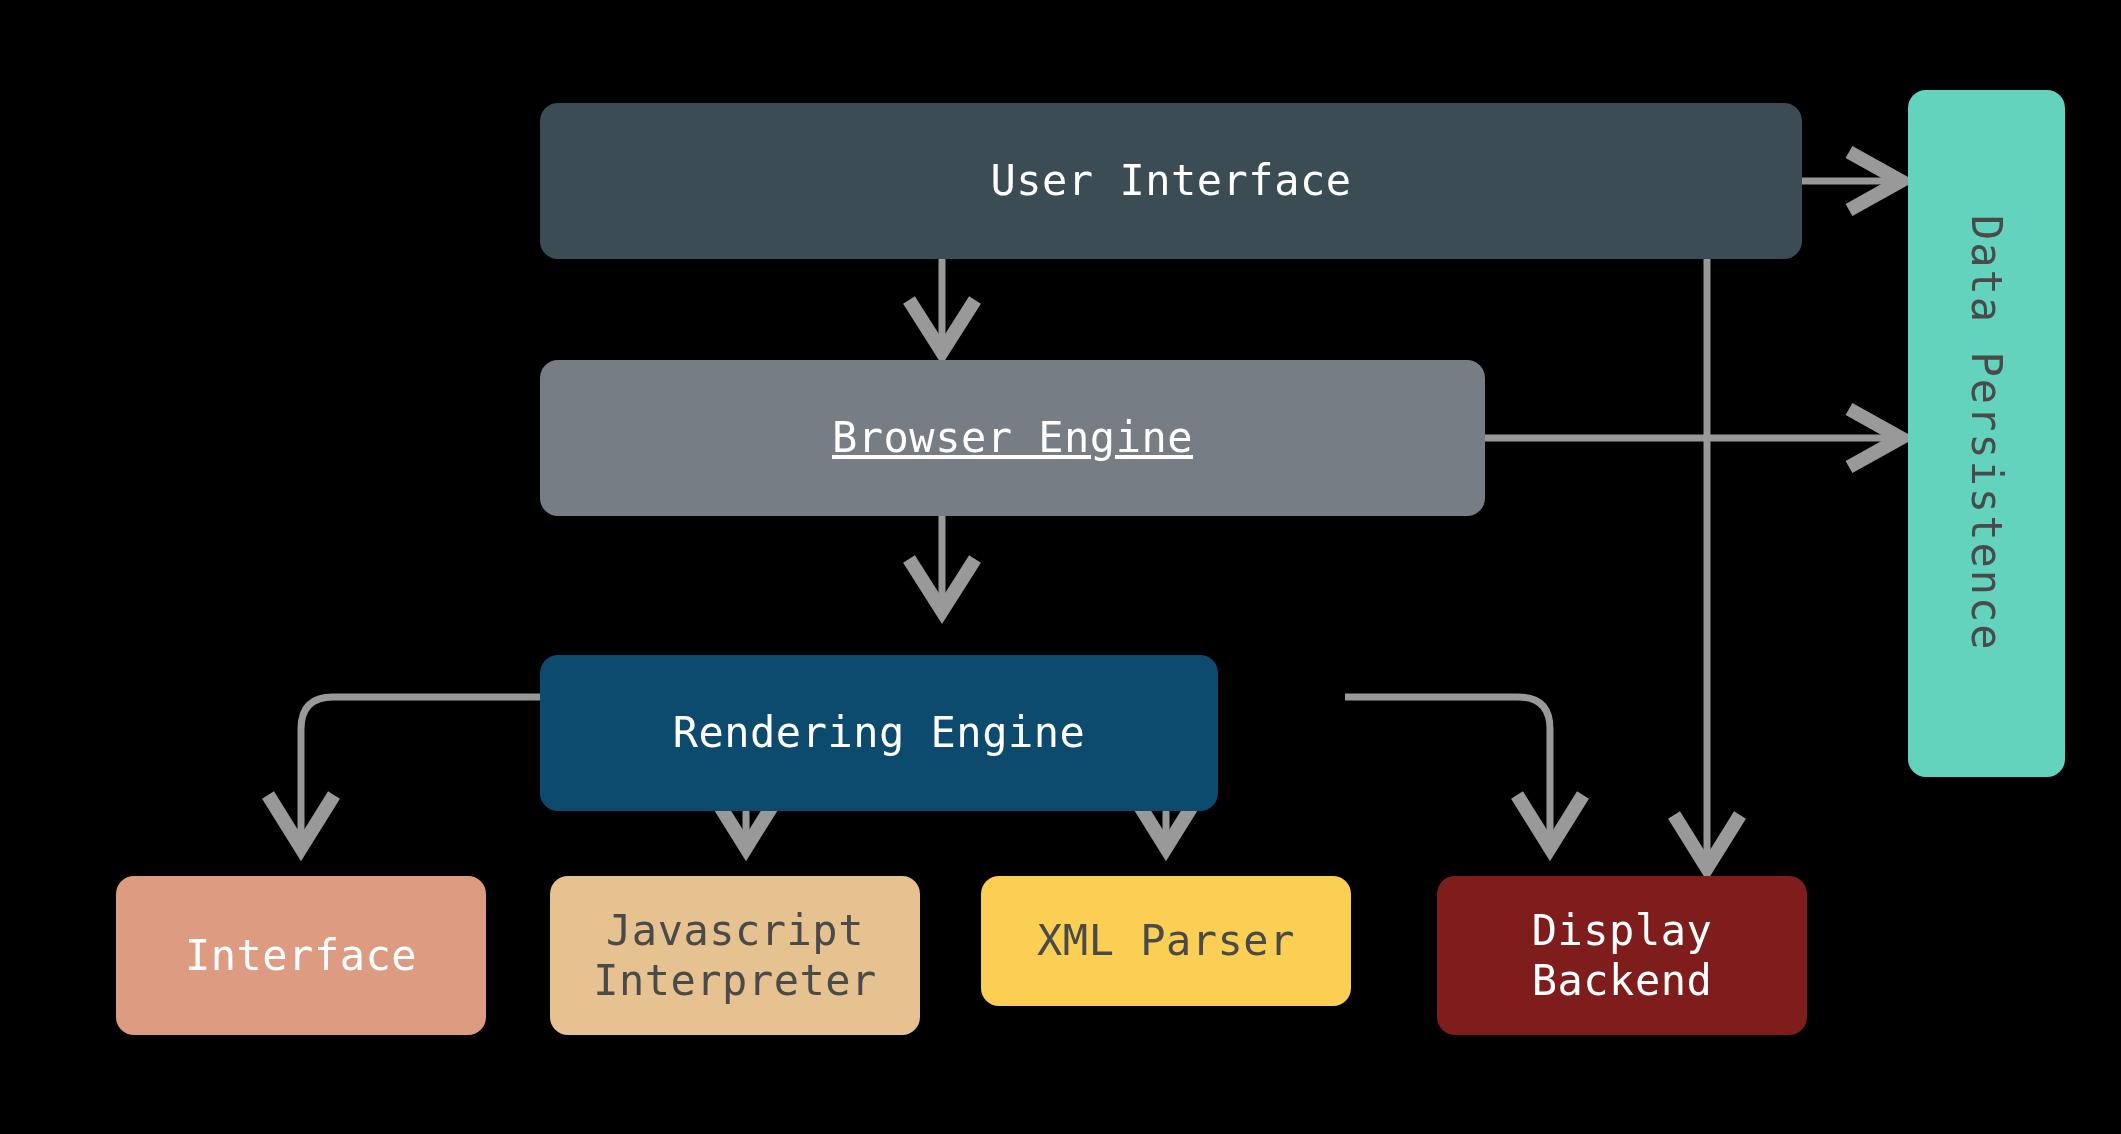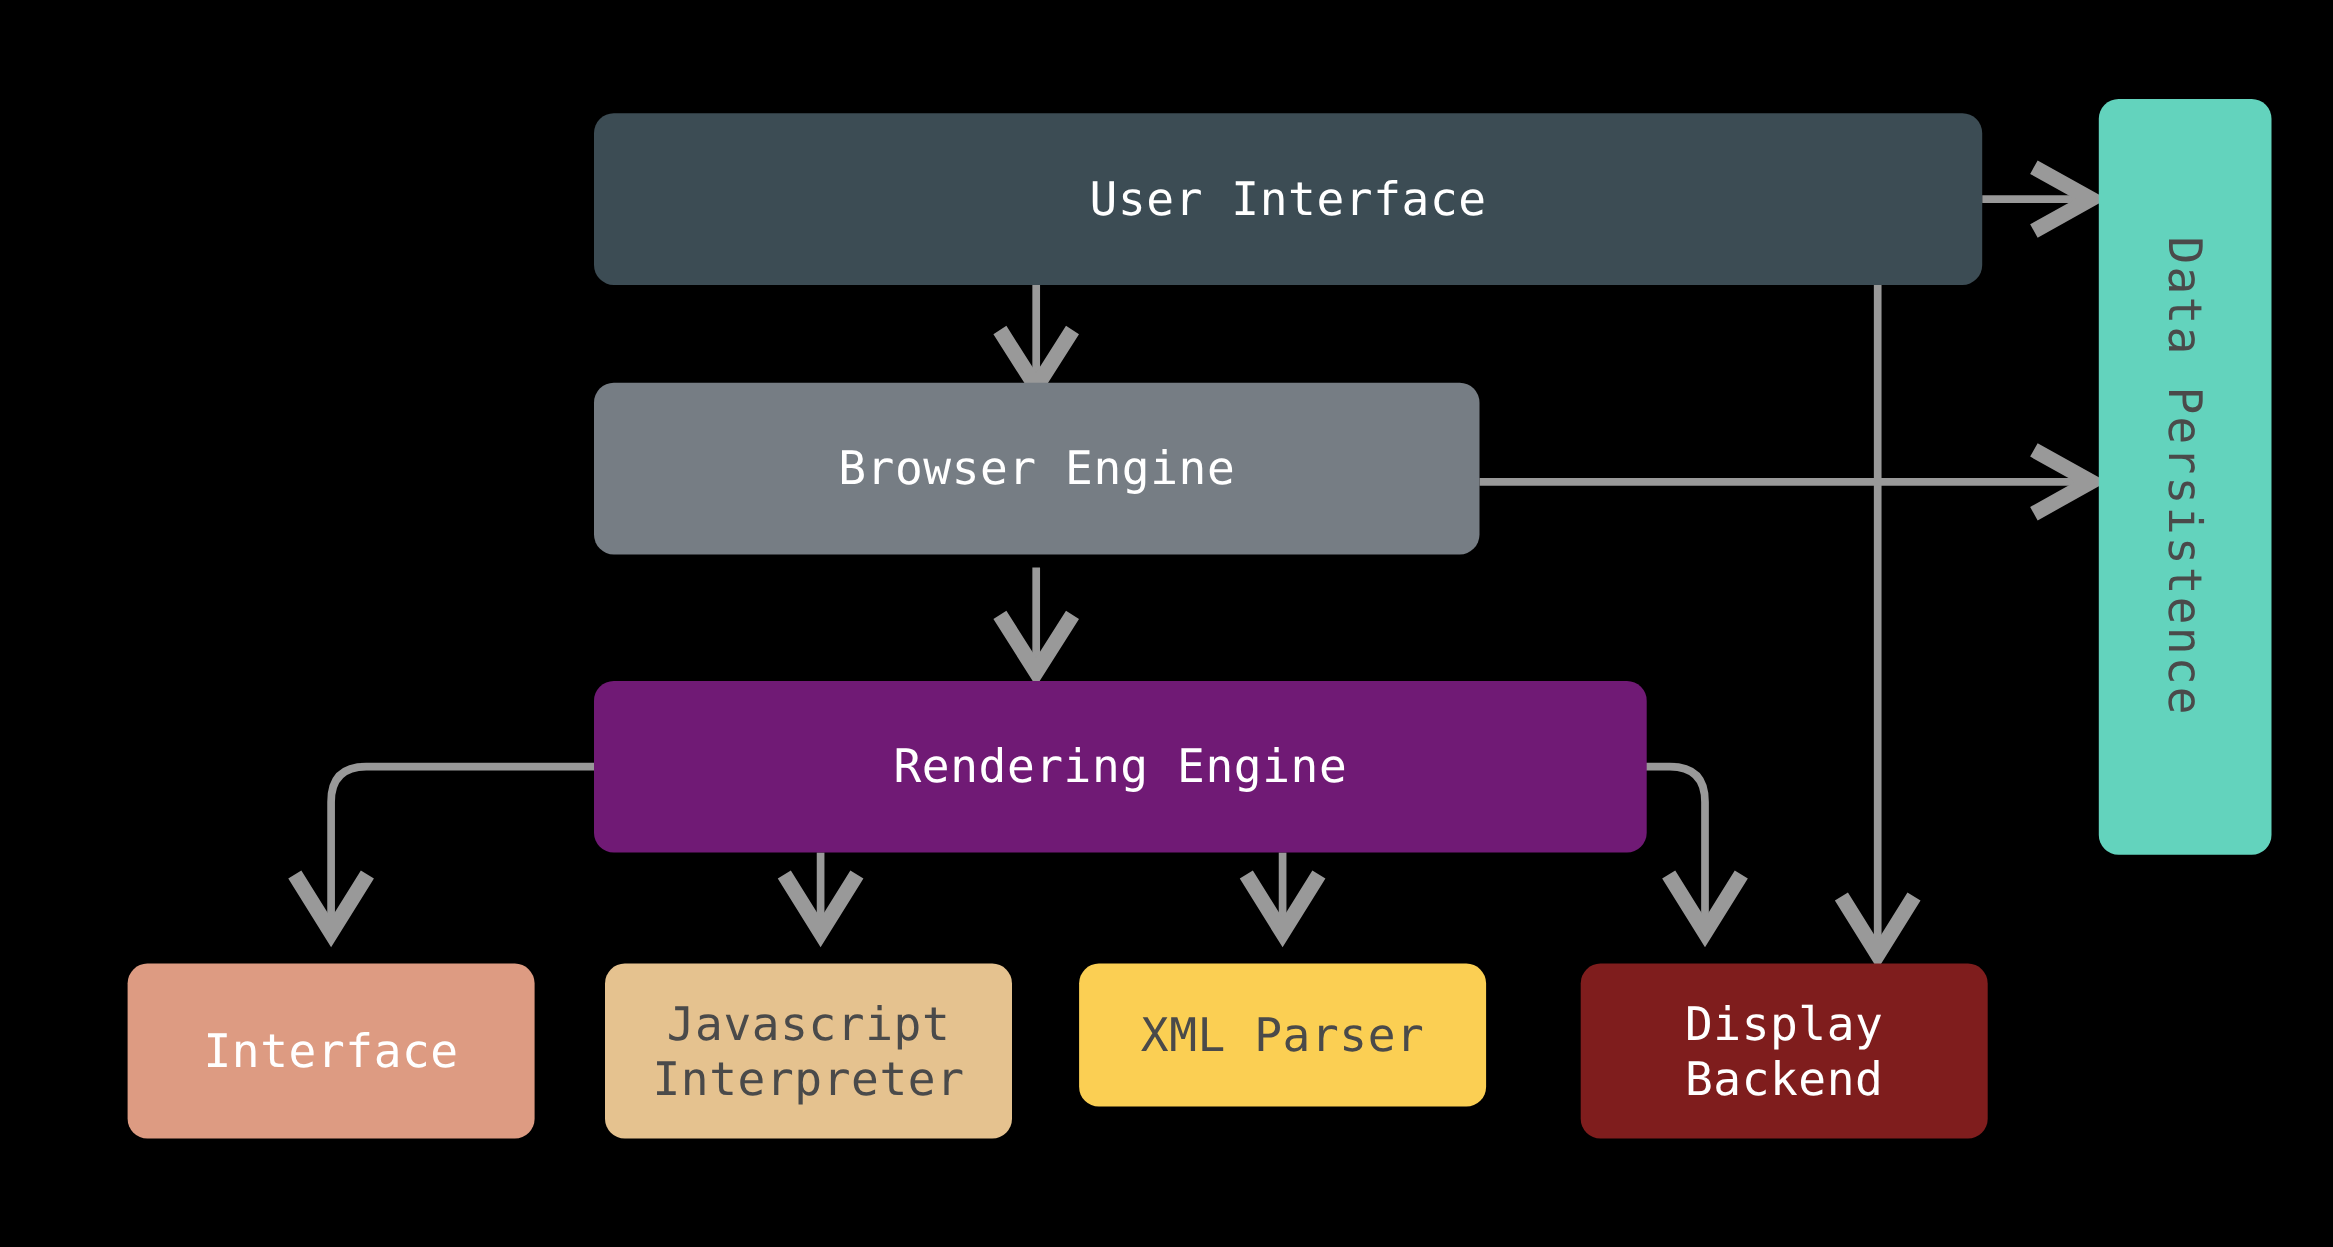--- a/index.html
+++ b/index.html
@@ -100,25 +100,25 @@
     <g>
       <path d="M 1302 697 L 1475 697 Q 1507 697 1507 729 L 1507 836" fill="none" stroke="#999999" stroke-width="7" stroke-linecap="butt"></path>
       <path d="M 1474 795 L 1507 848 L 1540 795" fill="none" stroke="#999999" stroke-width="14" stroke-linecap="butt" stroke-linejoin="miter"></path>
     </g>
   </svg>
 
   <div class="node" style="left: 497px; top: 103px; width: 1262px; height: 156px; background: rgb(60, 76, 84); color: rgb(255, 255, 255); font-size: 42px;">
     <span class="node-label">User Interface</span>
   </div>
 
-  <div class="node" style="left: 497px; top: 348px; width: 805px; height: 156px; background: rgb(118, 125, 132); color: rgb(255, 255, 255); font-size: 42px;">
+  <div class="node" style="left: 497px; top: 360px; width: 945px; height: 156px; background: rgb(118, 125, 132); color: rgb(255, 255, 255); font-size: 42px; text-decoration: underline;">
     <span class="node-label">Browser Engine</span>
   </div>
 
-  <div class="node" style="left: 497px; top: 619px; width: 957px; height: 156px; background: #701a75; color: rgb(255, 255, 255); font-size: 42px;">
+  <div class="node" style="left: 497px; top: 655px; width: 678px; height: 156px; background: #0c4a6e; color: rgb(255, 255, 255); font-size: 42px;">
     <span class="node-label">Rendering Engine</span>
   </div>
 
   <div class="node" style="left: 73px; top: 876px; width: 370px; height: 159px; background: rgb(221, 155, 130); color: rgb(255, 255, 255); font-size: 42px;">
     <span class="node-label">Interface</span>
   </div>
 
   <div class="node" style="left: 507px; top: 876px; width: 370px; height: 159px; background: rgb(229, 194, 143); color: rgb(74, 74, 74); font-size: 42px;">
     <span class="node-label">Javascript
 Interpreter</span>

